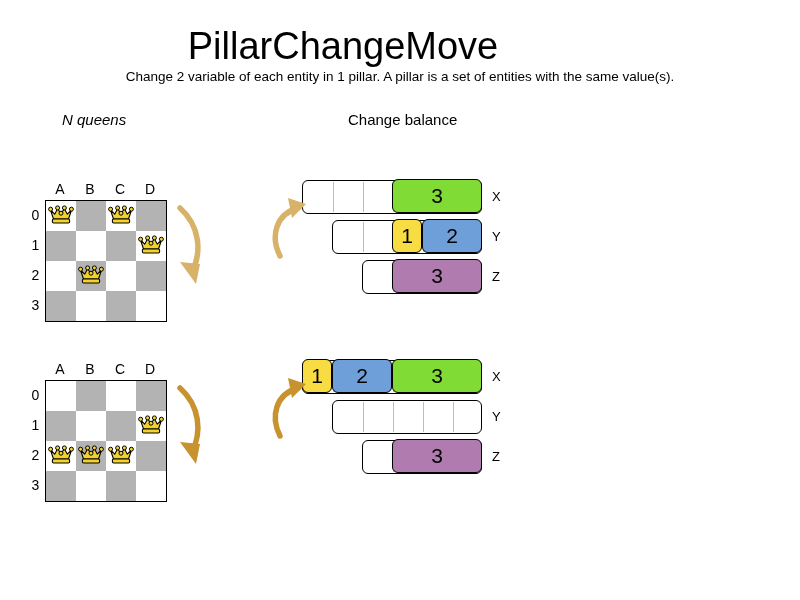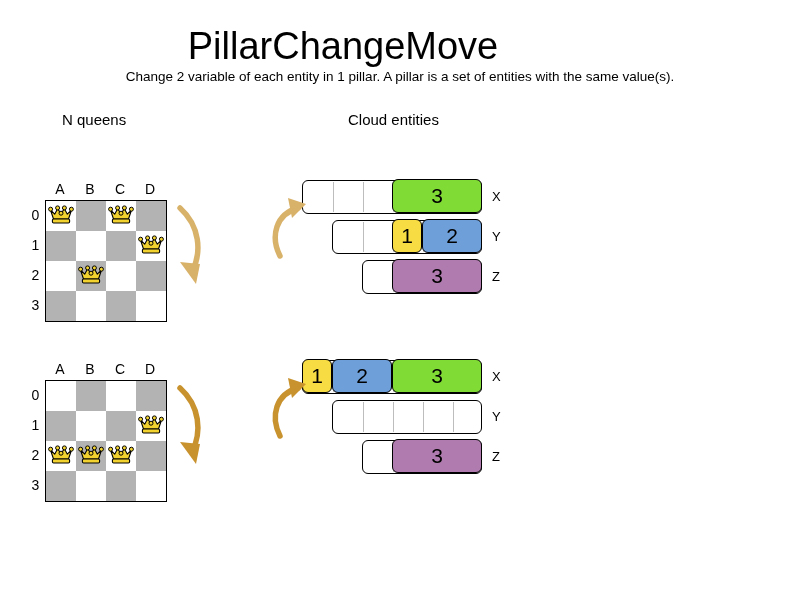--- a/index.html
+++ b/index.html
@@ -38,21 +38,21 @@
     line-height: 18px;
   }
 
   
   .section-caption {
     position: absolute;
     font-size: 15px;
     line-height: 20px;
     white-space: nowrap;
   }
-  #caption-nqueens { top: 110px; left: 62px; }
+  #caption-nqueens { top: 110px; left: 62px; font-style: italic; }
   #caption-cloud   { top: 110px; left: 348px; }
 
   
   .board-group { position: absolute; }
   #board-group-top    { top: 180px; left: 28px; }
   #board-group-bottom { top: 360px; left: 28px; }
 
   .col-labels {
     position: absolute;
     top: 0px;
@@ -162,21 +162,21 @@
   #arrow-cloud-top      { top: 196px; left: 268px; }
   #arrow-cloud-bottom   { top: 376px; left: 268px; }
 </style>
 </head>
 <body>
 
 <div id="title">PillarChangeMove</div>
 <div id="subtitle">Change 2 variable of each entity in 1 pillar. A pillar is a set of entities with the same value(s).</div>
 
 <div class="section-caption" id="caption-nqueens">N queens</div>
-<div class="section-caption" id="caption-cloud">Cloud entities</div>
+<div class="section-caption" id="caption-cloud">Change balance</div>
 
 <div class="board-group" id="board-group-top">
     <div class="col-labels">
       <div class="col-label" style="left: 0px;">A</div>
       <div class="col-label" style="left: 30px;">B</div>
       <div class="col-label" style="left: 60px;">C</div>
       <div class="col-label" style="left: 90px;">D</div>
     </div>
     <div class="row-labels">
       <div class="row-label" style="top: 0px;">0</div>

